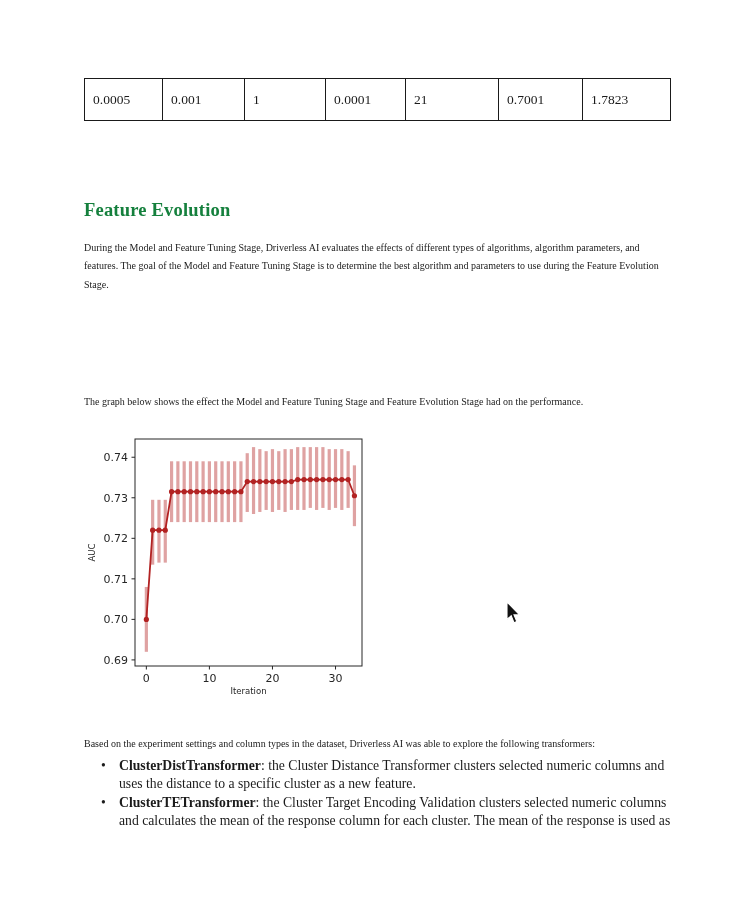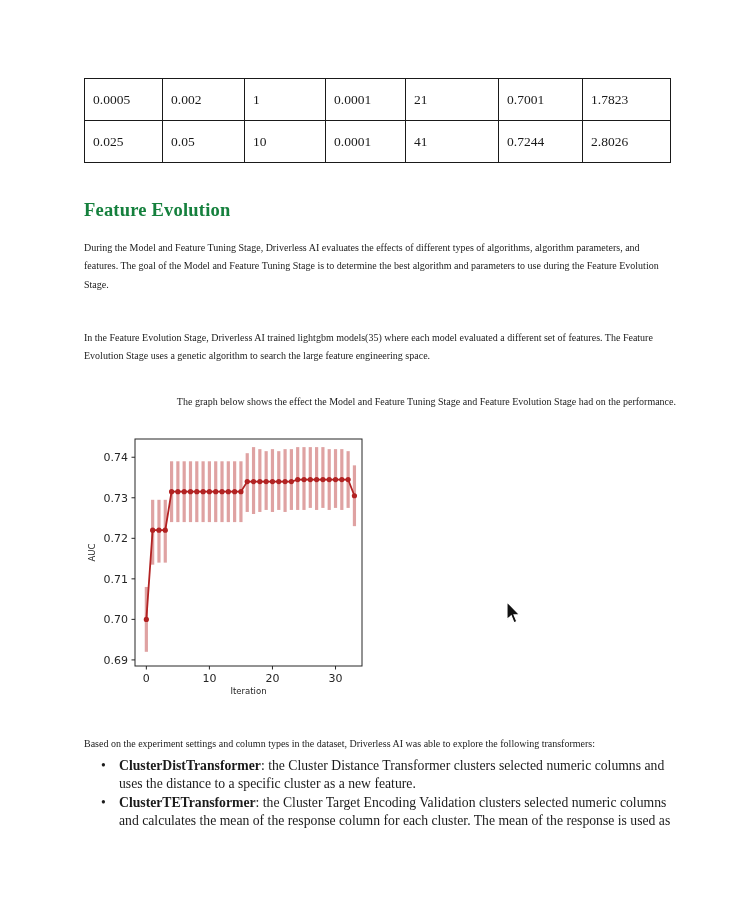--- a/index.html
+++ b/index.html
@@ -5,21 +5,21 @@
   html,body{margin:0;padding:0;background:#ffffff;}
   .page{position:relative;width:752px;height:830px;background:#ffffff;overflow:hidden;
         font-family:"Liberation Serif", serif;color:#1b1b1b;}
   .dtable{position:absolute;left:84px;top:78px;border-collapse:collapse;table-layout:fixed;}
   .dtable td{border:1px solid #1a1a1a;height:41px;padding:0 4px 0 8px;font-size:13.5px;
              vertical-align:middle;white-space:nowrap;overflow:hidden;}
   .heading{position:absolute;left:84px;top:200px;font-size:18.5px;font-weight:bold;letter-spacing:.2px;}
   .para{position:absolute;left:84px;width:592px;font-size:10px;line-height:18.3px;text-align:left;}
   .p1{top:239px;}
   .p2{top:329px;}
-  .p3{top:393px;text-align:right;}
+  .p3{top:393px;}
   .p4{top:735px;}
   .chart-wrap{position:absolute;left:88px;top:431px;width:292px;height:268px;}
   .chart-wrap text{font-family:"DejaVu Sans", sans-serif;}
   .bullets{position:absolute;left:101px;top:757px;width:574px;margin:0;padding:0;list-style:none;}
   .bullets li{display:flex;font-size:13.7px;line-height:18.3px;}
   .bullets .dot{width:18px;flex:0 0 18px;}
   .cursor{position:absolute;left:506px;top:602px;width:18px;height:24px;}
 </style>
 </head>
 <body>
@@ -32,43 +32,33 @@
         <col style="width:82px">
         <col style="width:81px">
       <col style="width:80px">
         <col style="width:93px">
         <col style="width:84px">
         <col style="width:88px">
     </colgroup>
     <tbody>
       <tr>
         <td>0.0005</td>
-        <td>0.002</td>
+        <td>0.001</td>
         <td>1</td>
         <td>0.0001</td>
         <td>21</td>
         <td>0.7001</td>
         <td>1.7823</td>
-      </tr>
-      <tr>
-        <td>0.025</td>
-        <td>0.05</td>
-        <td>10</td>
-        <td>0.0001</td>
-        <td>41</td>
-        <td>0.7244</td>
-        <td>2.8026</td>
       </tr>
     </tbody>
   </table>
 
   <div class="heading" style="color: #15803d;">Feature Evolution</div>
 
   <div class="para p1">During the Model and Feature Tuning Stage, Driverless AI evaluates the effects of different types of algorithms, algorithm parameters, and features. The goal of the Model and Feature Tuning Stage is to determine the best algorithm and parameters to use during the Feature Evolution Stage.</div>
-  <div class="para p2">In the Feature Evolution Stage, Driverless AI trained lightgbm models(35) where each model evaluated a different set of features. The Feature Evolution Stage uses a genetic algorithm to search the large feature engineering space.</div>
   <div class="para p3">The graph below shows the effect the Model and Feature Tuning Stage and Feature Evolution Stage had on the performance.</div>
 
   <div class="chart-wrap">
     <svg id="chart-svg" width="292" height="268" viewBox="0 0 292 268">
         <line x1="58.35" y1="220.81250000000023" x2="58.35" y2="155.95535714285737" stroke="#dfa2a2" stroke-width="3.2"></line>
         <line x1="64.65555555555555" y1="133.66071428571428" x2="64.65555555555555" y2="68.80357142857144" stroke="#dfa2a2" stroke-width="3.2"></line>
         <line x1="70.96111111111111" y1="131.63392857142878" x2="70.96111111111111" y2="68.80357142857144" stroke="#dfa2a2" stroke-width="3.2"></line>
         <line x1="77.26666666666667" y1="131.63392857142878" x2="77.26666666666667" y2="68.80357142857144" stroke="#dfa2a2" stroke-width="3.2"></line>
         <line x1="83.57222222222222" y1="91.09821428571453" x2="83.57222222222222" y2="30.29464285714309" stroke="#dfa2a2" stroke-width="3.2"></line>
         <line x1="89.87777777777778" y1="91.09821428571453" x2="89.87777777777778" y2="30.29464285714309" stroke="#dfa2a2" stroke-width="3.2"></line>

